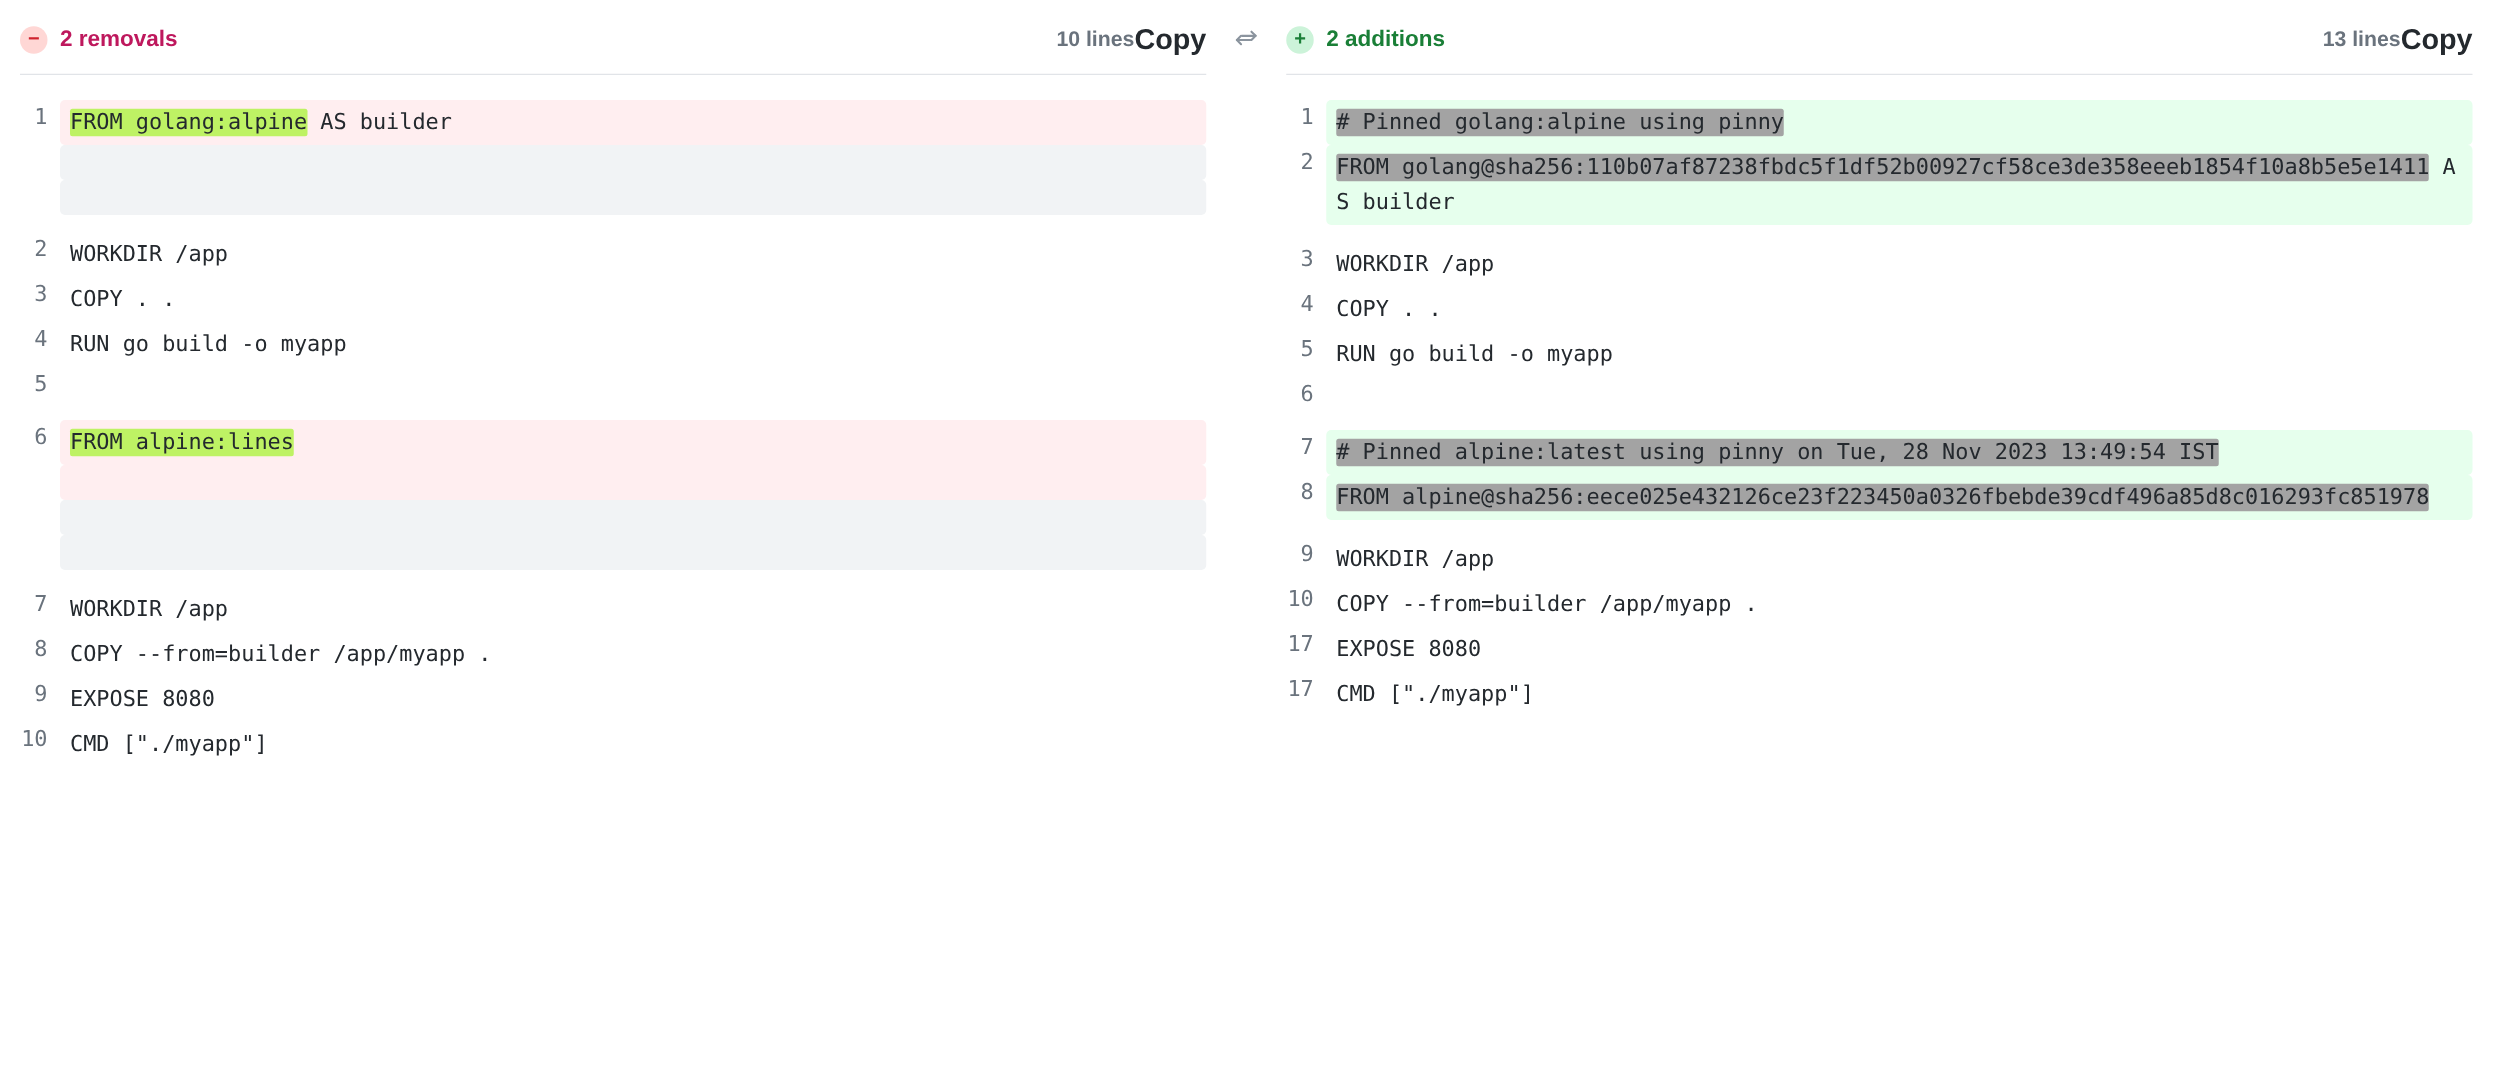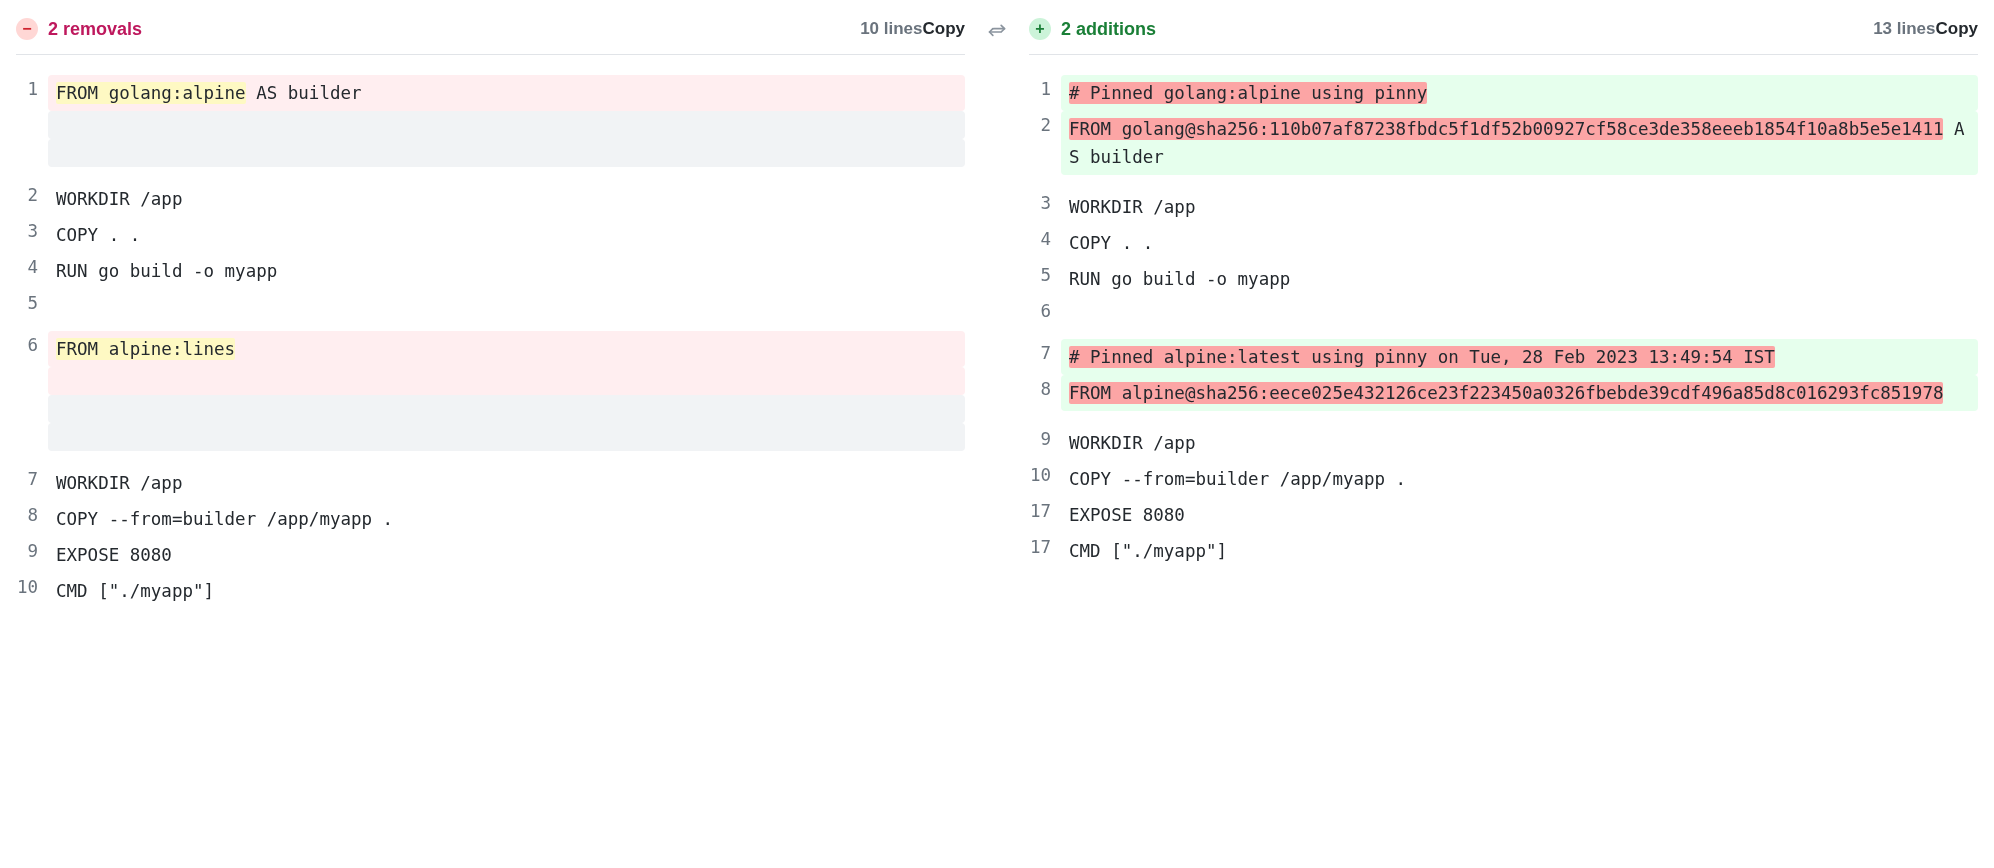--- a/index.html
+++ b/index.html
@@ -63,21 +63,21 @@
   }
   .change-count.removal { color: #be185d; }
   .change-count.addition { color: #1a7f37; }
   .line-count {
     color: #6a737d;
     font-weight: 600;
     font-size: 17px;
   }
   .copy-btn {
     font-weight: 700;
-    font-size: 17px;
+    font-size: 23px;
     color: #24292e;
     cursor: pointer;
     background: none;
     border: none;
   }
   .swap-col {
     display: flex;
     align-items: flex-start;
     padding-top: 10px;
   }
@@ -110,22 +110,22 @@
     flex: 1;
     padding: 4px 8px;
     border-radius: 4px;
     white-space: pre-wrap;
     word-break: break-all;
     min-height: 28px;
   }
   .bg-red { background: #ffeef0; }
   .bg-green { background: #e6ffed; }
   .bg-grey { background: #f1f3f5; }
-  .hl-red { background: #fef9c3; border-radius: 2px; padding: 1px 0; }
-  .hl-green { background: #fca5a5; border-radius: 2px; padding: 1px 0; }
+  .hl-red { background: #bef264; border-radius: 2px; padding: 1px 0; }
+  .hl-green { background: #a3a3a3; border-radius: 2px; padding: 1px 0; }
   .gap { height: 14px; }
 </style>
 </head>
 <body>
 
 <div class="diff-container">
 
   <div class="diff-pane">
     <div class="pane-header">
       <div class="header-left">
@@ -248,21 +248,21 @@
           <div class="lineno">5</div>
           <div class="code-content"><span>RUN go build -o myapp</span></div>
         </div>
         <div class="code-row">
           <div class="lineno">6</div>
           <div class="code-content"></div>
         </div>
         <div class="gap"></div>
         <div class="code-row">
           <div class="lineno">7</div>
-          <div class="code-content bg-green"><span class="hl-green"># Pinned alpine:latest using pinny on Tue, 28 Feb 2023 13:49:54 IST</span></div>
+          <div class="code-content bg-green"><span class="hl-green"># Pinned alpine:latest using pinny on Tue, 28 Nov 2023 13:49:54 IST</span></div>
         </div>
         <div class="code-row">
           <div class="lineno">8</div>
           <div class="code-content bg-green"><span class="hl-green">FROM alpine@sha256:eece025e432126ce23f223450a0326fbebde39cdf496a85d8c016293fc851978</span></div>
         </div>
         <div class="gap"></div>
         <div class="code-row">
           <div class="lineno">9</div>
           <div class="code-content"><span>WORKDIR /app</span></div>
         </div>

